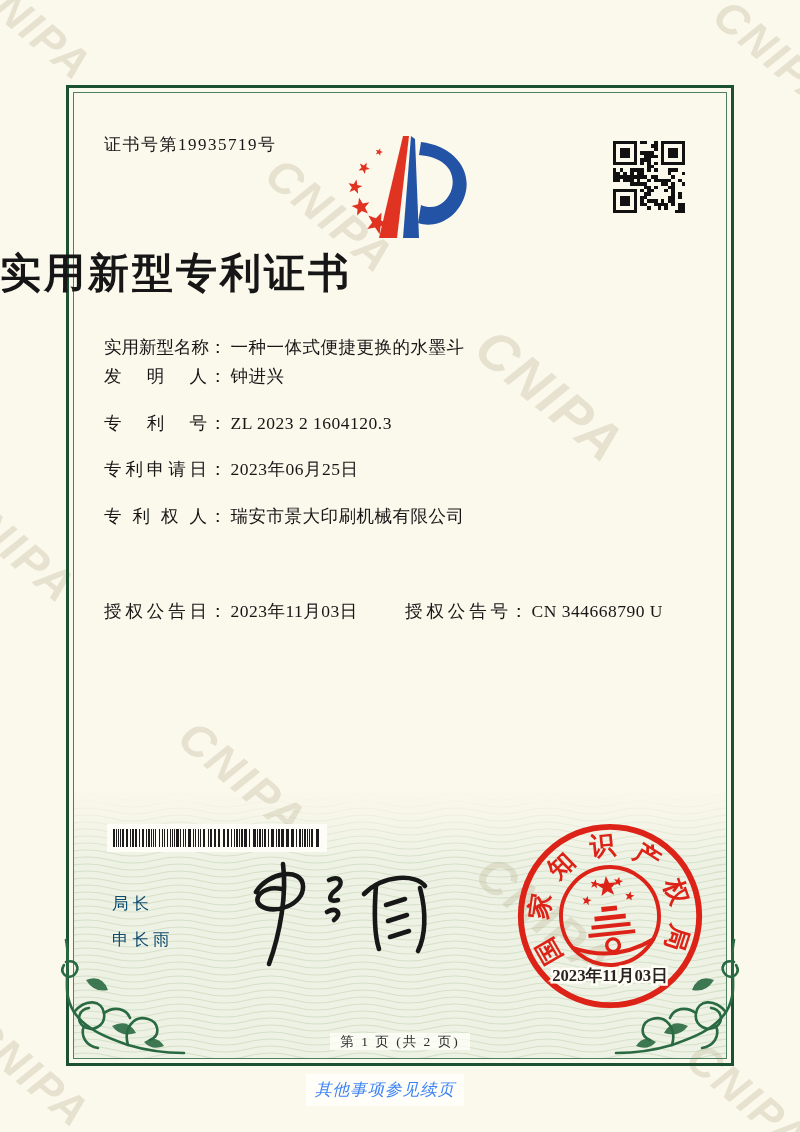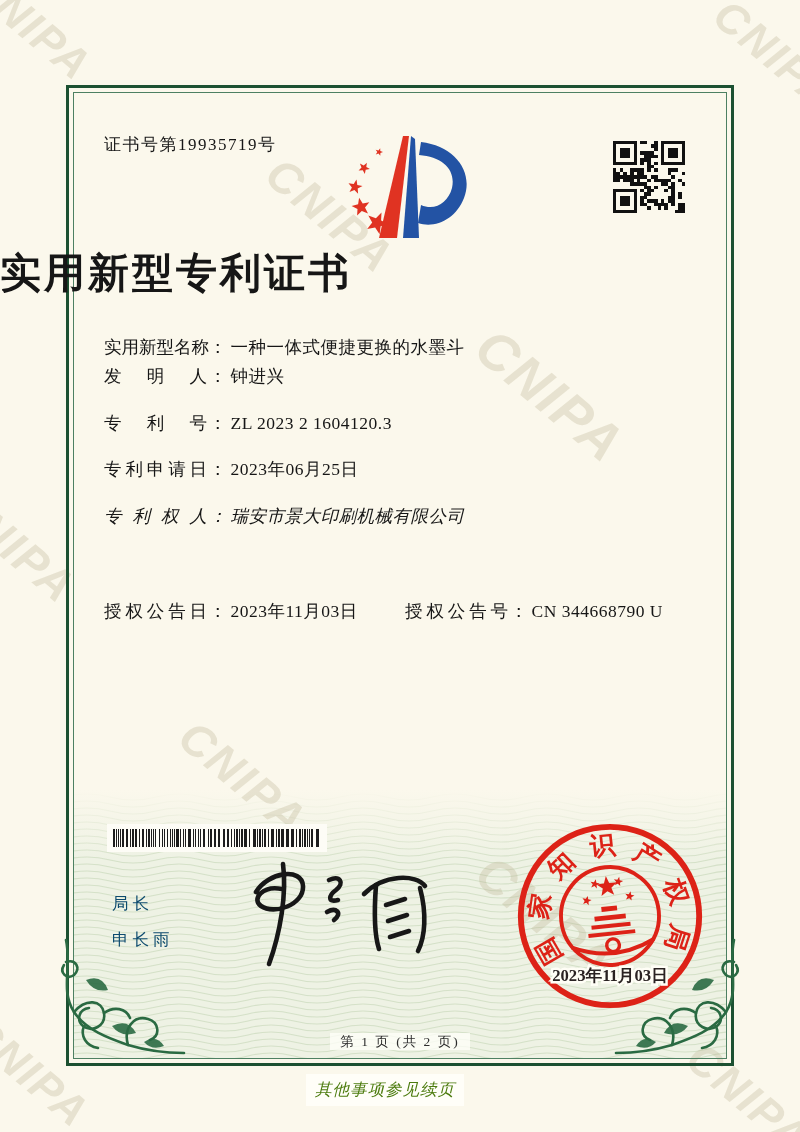--- a/index.html
+++ b/index.html
@@ -56,21 +56,21 @@
   .officer{position:absolute;left:112px;top:893px;z-index:6;
     font-family:Liberation Sans, sans-serif;font-size:16.5px;letter-spacing:4px;color:#0c4a6e;}
   .officer div{margin-bottom:14px;}
   .signature{position:absolute;left:228px;top:852px;z-index:6;}
   .seal{position:absolute;left:512px;top:818px;z-index:7;}
   .page-info{position:absolute;left:0;top:1033px;width:100%;text-align:center;z-index:6;font-size:13.5px;color:#2c2c2c;}
   .page-info span{background:rgba(255,255,250,0.75);padding:1px 10px;letter-spacing:2px;}
   .cont-note{
     position:absolute;left:306px;top:1074px;width:158px;height:32px;z-index:6;
     background:#fffef8;text-align:center;line-height:32px;
-    font-style:italic;font-size:16.5px;letter-spacing:1px;color:#4d7c0f;
+    font-style:italic;font-size:16.5px;letter-spacing:1px;color:#3b82f6;
   }
 </style>
 </head>
 <body>
 
 <div class="page">
 
   <svg class="band" id="band-svg" width="652" height="268" viewBox="0 0 652 268">
       <rect x="0" y="0" width="652" height="268" fill="#eef2e4"></rect>
       <path d="M-10 7 c15 -4 31 -4 46 0 c15 4 31 4 46 0 c15 -4 31 -4 46 0 c15 4 31 4 46 0 c15 -4 31 -4 46 0 c15 4 31 4 46 0 c15 -4 31 -4 46 0 c15 4 31 4 46 0 c15 -4 31 -4 46 0 c15 4 31 4 46 0 c15 -4 31 -4 46 0 c15 4 31 4 46 0 c15 -4 31 -4 46 0 c15 4 31 4 46 0 c15 -4 31 -4 46 0 c15 4 31 4 46 0" fill="none" stroke="#d3dfc6" stroke-width="1.1" opacity="0.95"></path>
@@ -303,21 +303,21 @@
   </div>
   <div class="frow" style="top:364px;">
     <span class="flabel">发明人</span><span class="fcolon">：</span><span class="fvalue">钟进兴</span>
   </div>
   <div class="frow" style="top:411px;">
     <span class="flabel">专利号</span><span class="fcolon">：</span><span class="fvalue">ZL 2023 2 1604120.3</span>
   </div>
   <div class="frow" style="top:457px;">
     <span class="flabel">专利申请日</span><span class="fcolon">：</span><span class="fvalue">2023年06月25日</span>
   </div>
-  <div class="frow" style="top:504px;font-style:italic;">
+  <div class="frow" style="top:504px;">
     <span class="flabel">专利权人</span><span class="fcolon">：</span><span class="fvalue">瑞安市景大印刷机械有限公司</span>
   </div>
   <div class="frow" style="top:599px;">
     <span>
       <span class="flabel">授权公告日</span><span class="fcolon">：</span><span class="fvalue">2023年11月03日</span>
     </span>
     <span class="fgroup2">
       <span class="flabel">授权公告号</span><span class="fcolon">：</span><span class="fvalue">CN 344668790 U</span>
     </span>
   </div>

